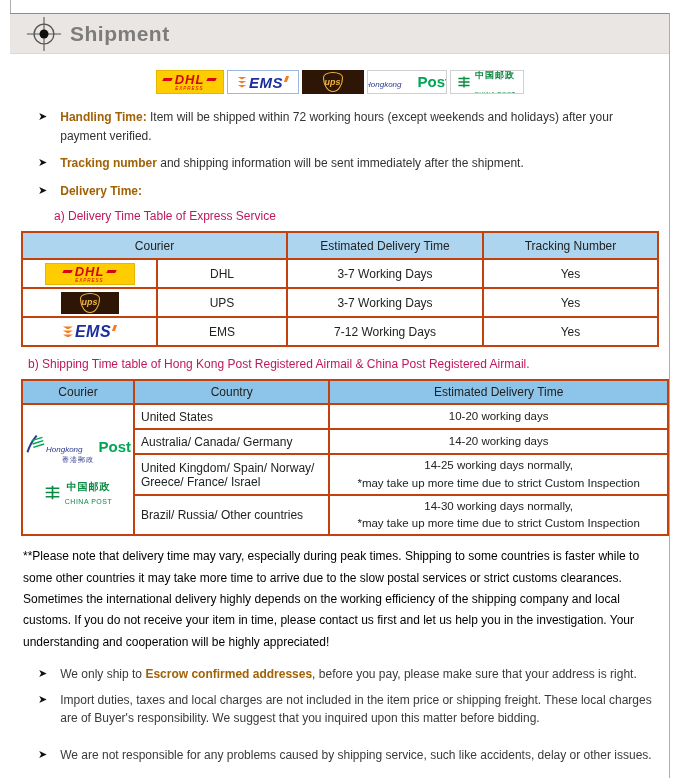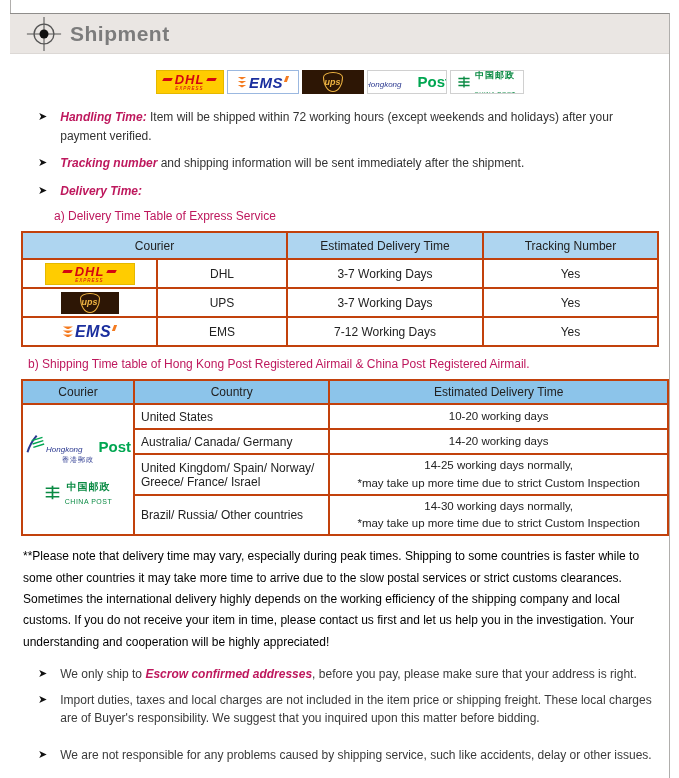--- a/index.html
+++ b/index.html
@@ -50,21 +50,21 @@
   .hk-cn { color:#2b3990; font-size:7px; letter-spacing:1px; }
 
   
   .lg-cp { width:74px; flex-direction:row; gap:3px; }
   .cp-cn { color:#0a8a43; font-weight:bold; font-size:9px; line-height:1.1; letter-spacing:1px; }
   .cp-en { color:#0a8a43; font-size:6px; line-height:1.1; letter-spacing:.5px; }
 
   
   .bullet { display:flex; margin:0 14px 9px 28px; font-size:12px; line-height:1.55; color:#333; }
   .bullet .arrow { font-size:11px; color:#111; margin-right:13px; line-height:1.5; }
-  .bullet b { color:#be185d;font-style:italic; }
+  .bullet b { color:#a16207; }
   .sub-caption { margin:2px 0 8px 44px; font-size:12px; color:#be185d; }
 
   
   table { border-collapse:collapse; margin:6px 0 10px 11px; table-layout:fixed; }
   th, td { border:2px solid #c2410c; font-size:12px; text-align:center; vertical-align:middle; color:#222; }
   .tbl-a th { background:#aed5f0; height:27px; font-weight:normal; }
   .tbl-a td { height:29px; background:#fff; }
   .tbl-b th { background:#8cc4ea; height:24px; font-weight:normal; }
   .tbl-b td { background:#fff; }
   .tbl-b td.country { text-align:left; padding:3px 6px; height:25px;margin-left:45px; }

